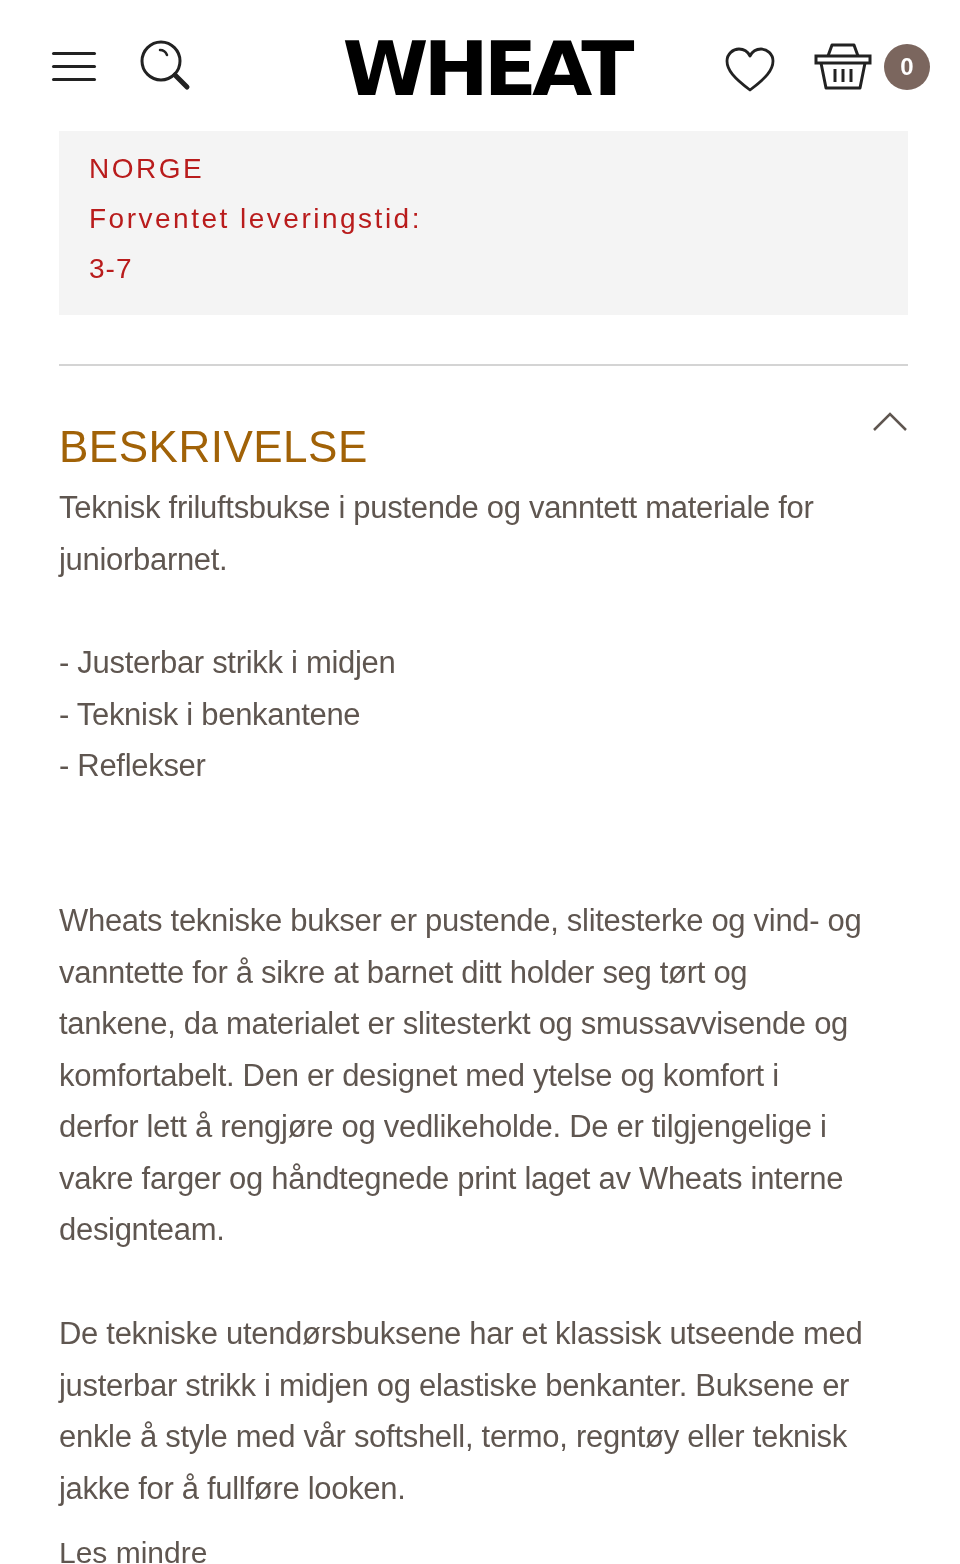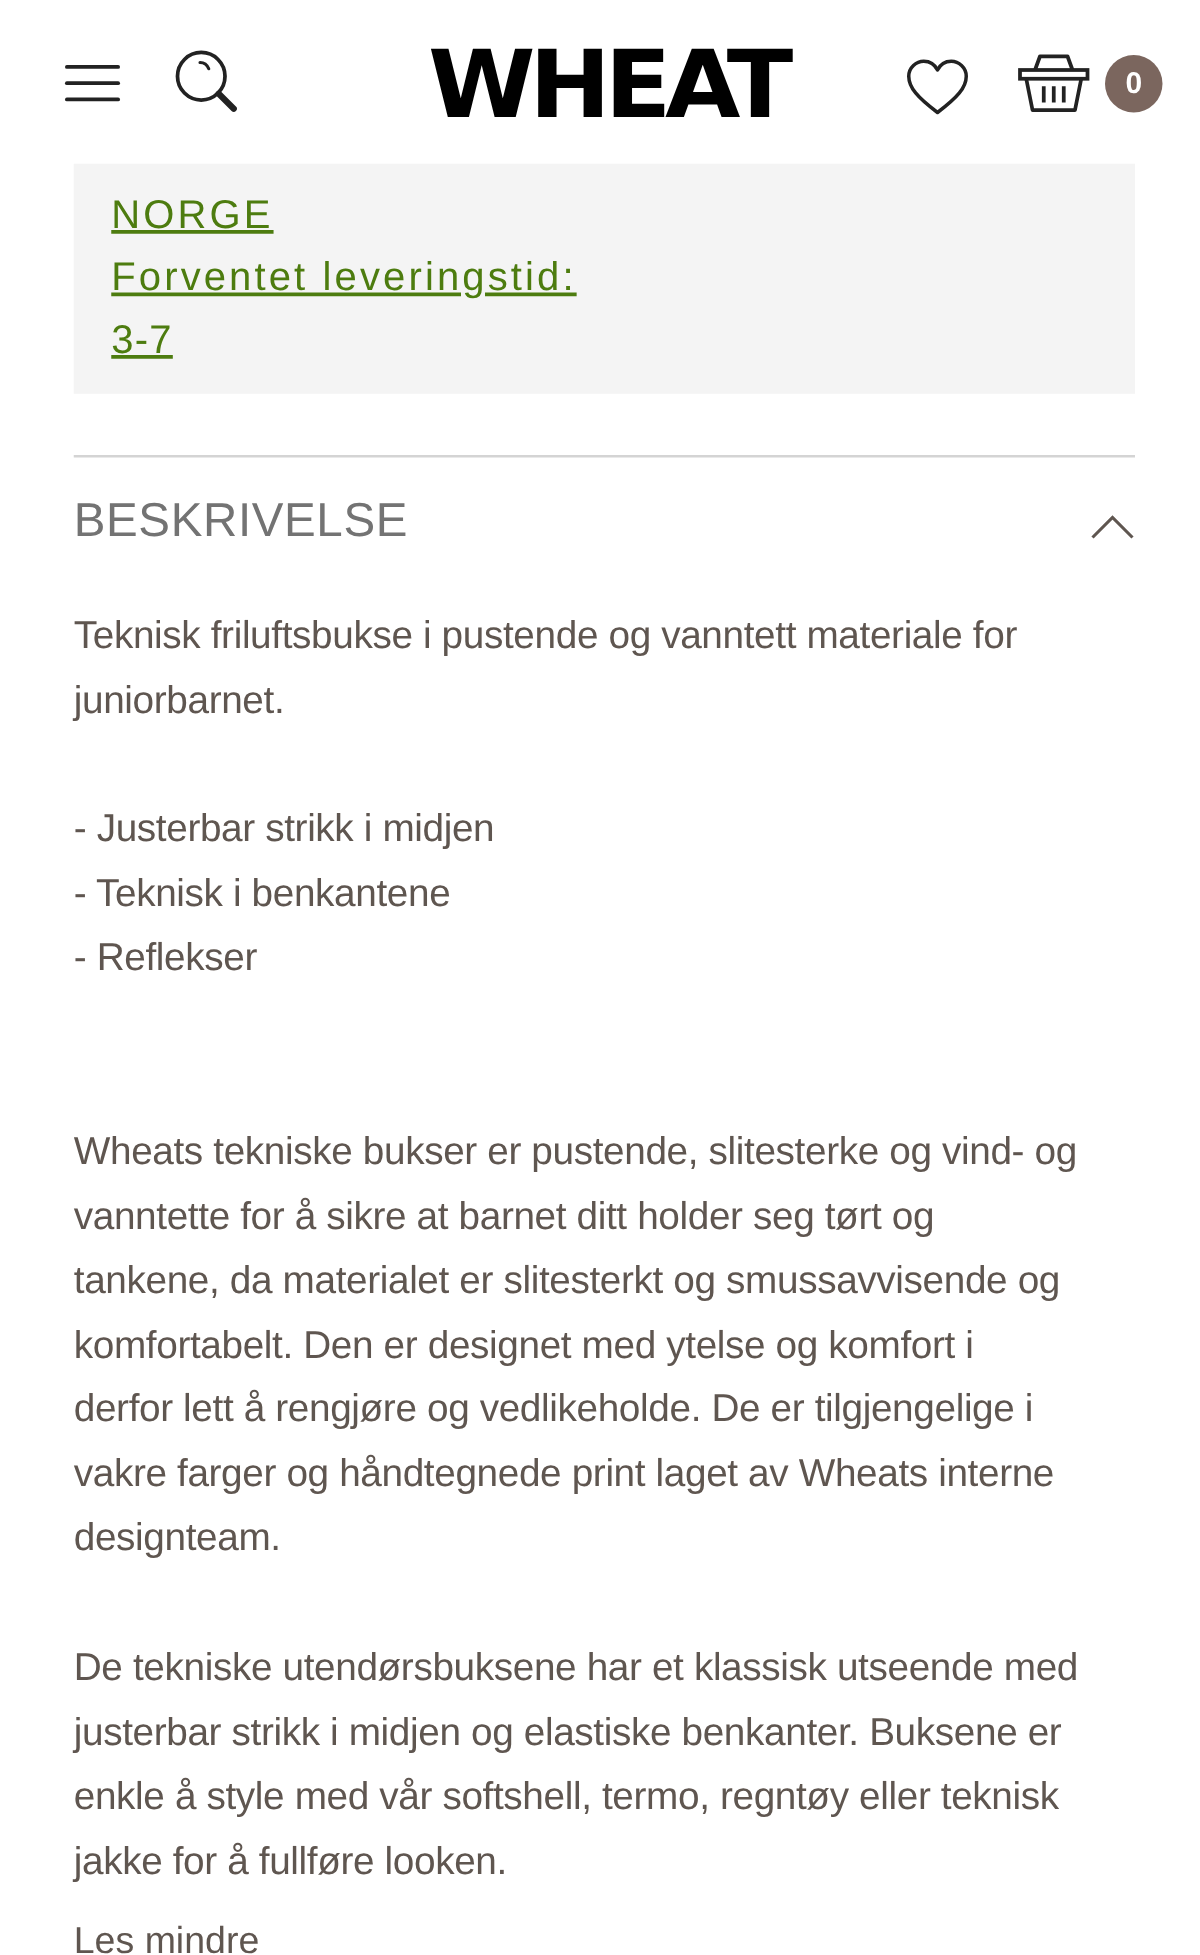--- a/index.html
+++ b/index.html
@@ -14,26 +14,26 @@
     .logo { position: absolute; left: 314px; top: 34px; width: 344px; height: 70px;
             font-family: "DejaVu Sans", sans-serif; font-weight: 900; font-size: 78px; line-height: 70px;
             letter-spacing: -5px; color: #000; text-align: center; transform: scaleY(0.96); }
     .heart-btn { left: 724px; top: 46px; width: 52px; height: 48px; }
     .basket-btn { left: 814px; top: 42px; width: 58px; height: 50px; }
     .cart-badge { position: absolute; left: 884px; top: 44px; width: 46px; height: 46px; border-radius: 50%;
                   background: #7b665e; color: #fff; font-weight: 700; font-size: 24px;
                   display: flex; align-items: center; justify-content: center; }
 
     .delivery-box { position: absolute; left: 59px; top: 131px; width: 849px; height: 184px; background: #f4f4f4; }
-    .delivery-box .line { position: absolute; left: 30px; font-size: 32px; letter-spacing: 2.5px; color: #4d7c0f; text-decoration: underline; }
+    .delivery-box .line { position: absolute; left: 30px; font-size: 28px; letter-spacing: 2.5px; color: #b91c1c; }
 
     .divider { position: absolute; left: 59px; top: 364px; width: 849px; height: 2px; background: #d4d4d4; }
 
     .section-header { position: absolute; left: 59px; top: 396px; width: 849px; height: 60px; cursor: pointer; }
-    .section-title { position: absolute; left: 0; top: 0; font-size: 38px; letter-spacing: 0.5px; color: #737373; }
+    .section-title { position: absolute; left: 0; top: 26px; font-size: 44px; letter-spacing: 0.5px; color: #a16207; }
     .chevron-up { position: absolute; right: 0; top: 14px; width: 36px; height: 24px; }
 
     .desc { position: absolute; left: 59px; width: 860px; font-size: 31px; line-height: 51.5px; color: #5f5650; letter-spacing: -0.3px; }
     .read-less { position: absolute; left: 59px; top: 1536px; font-size: 30px; color: #5f5650; cursor: pointer; }
   </style>
 </head>
 <body>
 
 <div class="header">
   <div class="icon-btn menu-btn">

